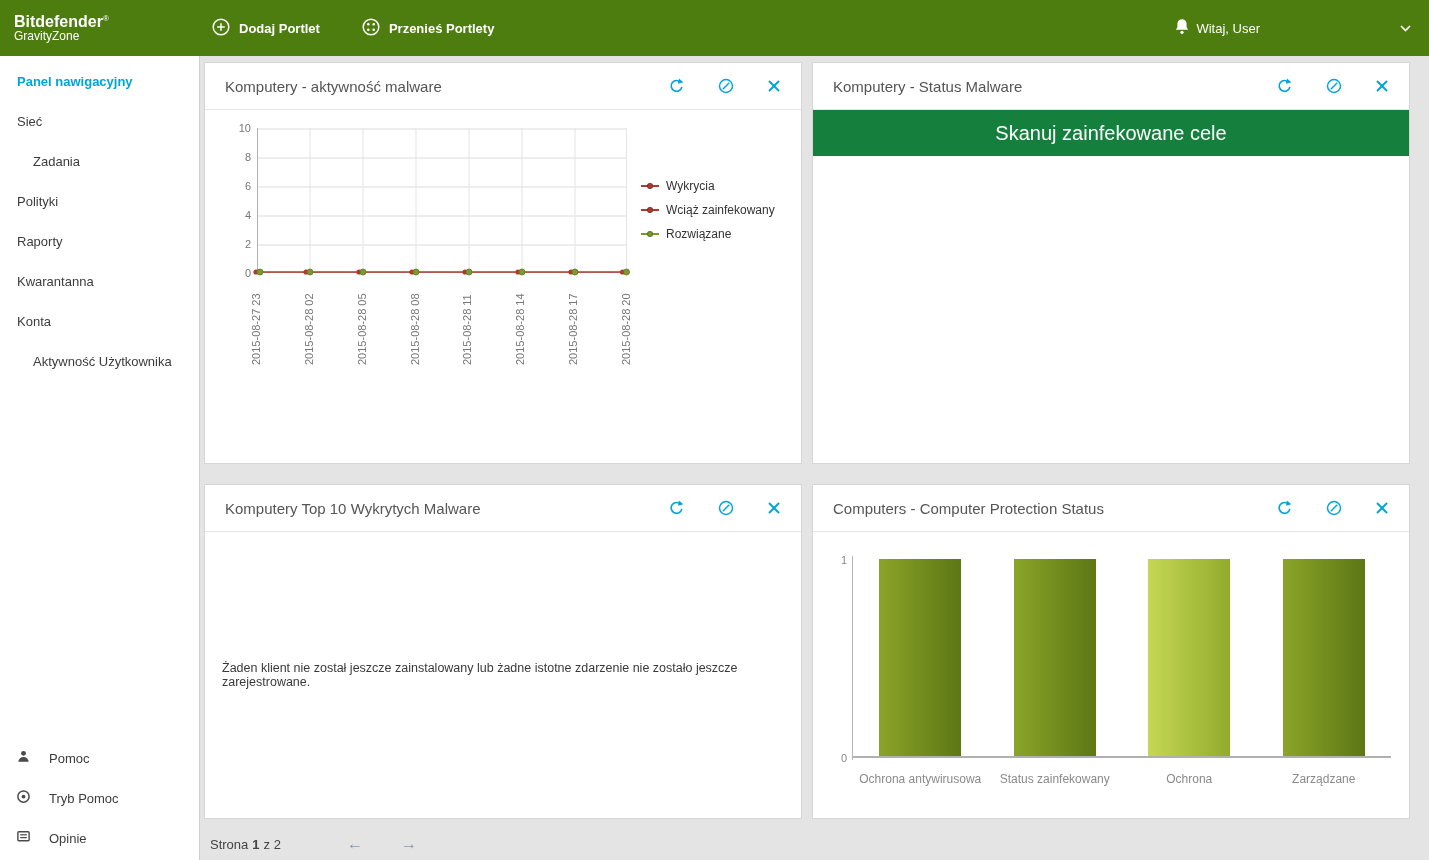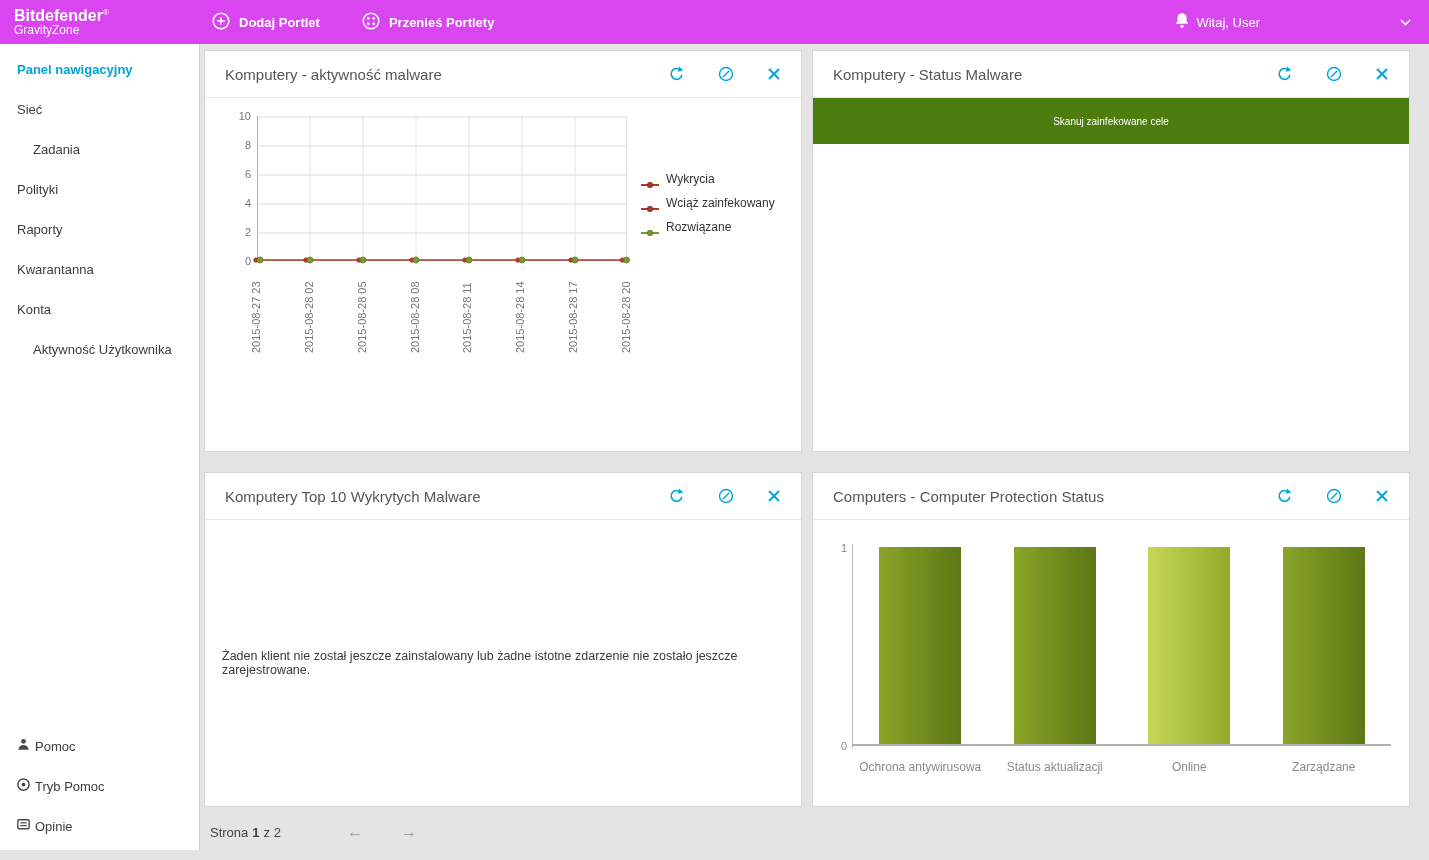--- a/index.html
+++ b/index.html
@@ -1,69 +1,69 @@
 <!DOCTYPE html>
 <html><head>
 <meta charset="utf-8">
 <style>
   *{box-sizing:border-box;margin:0;padding:0}
   html,body{width:1429px;height:860px;overflow:hidden}
   body{font-family:"Liberation Sans",sans-serif;background:#e4e4e4;color:#3c3c3c}
 
   
-  .topbar{height:44px;background:#d946ef;display:flex;align-items:center}
+  .topbar{height:56px;background:#4d7c0f;display:flex;align-items:center}
   .brand{width:196px;padding-left:14px;color:#fff;line-height:1.1;cursor:default}
   .brand-name{font-size:16px;font-weight:bold}
   .brand-reg{font-size:8px;vertical-align:super}
   .brand-product{font-size:12px;display:block}
   .topbar-actions{display:flex;gap:42px;margin-left:16px}
   .topbar-btn{display:flex;align-items:center;gap:9px;color:#fff;font-size:13px;font-weight:bold;cursor:pointer}
   .topbar-right{margin-left:auto;display:flex;align-items:center;padding-right:18px;color:#fff}
   .greeting{font-size:13px;margin-left:6px}
   .chevron{margin-left:140px;cursor:pointer;display:flex}
 
   
   .layout{display:flex;height:806px}
   .sidebar{width:200px;background:#fff;border-right:1px solid #d0d0d0;position:relative;padding-top:6px;flex:0 0 200px}
   .nav-list{list-style:none}
   .nav-item{height:40px;line-height:40px;padding-left:17px;font-size:13px;color:#3c3c3c;cursor:pointer}
   .nav-item.indent{padding-left:33px}
   .nav-item.active{color:#00a5d8;font-weight:bold}
   .sidebar-footer{position:absolute;left:0;bottom:4px;width:100%}
-  .foot-item{display:flex;align-items:center;gap:4px;height:40px;padding-left:16px;font-size:13px;cursor:pointer}
+  .foot-item{display:flex;align-items:center;gap:18px;height:40px;padding-left:16px;font-size:13px;cursor:pointer}
   .main{flex:1;padding:6px 19px 0 4px}
   .grid{display:grid;grid-template-columns:1fr 1fr;grid-template-rows:402px 335px;gap:20px 10px}
 
   
   .portlet{background:#fff;border:1px solid #d6d6d6;display:flex;flex-direction:column}
   .portlet-header{height:47px;flex:0 0 47px;display:flex;align-items:center;justify-content:space-between;padding:0 20px;border-bottom:1px solid #e6e6e6}
   .portlet-title{font-size:15px;font-weight:400;color:#555}
   .portlet-tools{display:flex;gap:32px}
   .tool{cursor:pointer;display:flex;align-items:center}
   .portlet-body{flex:1;position:relative}
 
   
   .lc-plot{position:absolute;left:52px;top:18px;width:370px;height:145px}
   .lc-plot svg{overflow:visible}
   .ytick{position:absolute;left:16px;width:30px;text-align:right;font-size:11px;color:#777}
   .lc-xlabels{position:absolute;left:45px;top:167px;width:384px;display:flex;justify-content:space-between}
   .xlabel{writing-mode:vertical-rl;transform:rotate(180deg);font-size:11px;color:#777;height:88px;width:14px;white-space:nowrap}
   .lc-legend{position:absolute;left:436px;top:64px}
-  .lg-item{display:flex;align-items:flex-end;gap:7px;height:24px;font-size:12px;color:#333}
+  .lg-item{display:flex;align-items:center;gap:7px;height:24px;font-size:12px;color:#333}
   .lg-mark{width:18px;height:0;border-top:2px solid;position:relative}
   .lg-mark i{position:absolute;left:6px;top:-4px;width:6px;height:6px;border-radius:50%;border:1px solid rgba(0,0,0,.25)}
   .mk-red{border-color:#b03a2e}.mk-red i{background:#b03a2e}
   .mk-green{border-color:#7a9a2e}.mk-green i{background:#7a9a2e}
 
   
   .pie{position:absolute;left:44px;top:28px;width:232px;height:232px;border-radius:50%;
        background:radial-gradient(circle at 40% 35%,#7d9c31 0%,#6e8e25 60%,#648120 100%)}
   .pie-legend{position:absolute;left:352px;top:134px;display:flex;align-items:center;gap:8px;font-size:12.5px;color:#333}
   .legend-swatch{width:12px;height:12px;background:#6f8f28;flex:0 0 12px}
-  .scan-btn{flex:0 0 46px;background:#4d7c0f;color:#fff;font-size:10px;display:flex;align-items:center;justify-content:center;cursor:pointer}
+  .scan-btn{flex:0 0 46px;background:#15803d;color:#fff;font-size:20px;display:flex;align-items:center;justify-content:center;cursor:pointer}
 
   
   .empty-body{display:flex;align-items:center;padding:0 17px;font-size:12.5px;color:#3a3a3a}
 
   
   .bar-yaxis{position:absolute;left:39px;top:24px;width:1px;height:204px;background:#b5b5b5}
   .bar-ytick{position:absolute;left:14px;width:20px;text-align:right;font-size:11px;color:#888}
   .bar-plot{position:absolute;left:40px;right:18px;top:28px;height:198px;display:flex;justify-content:space-around;align-items:flex-end;border-bottom:2px solid #b0b0b0}
   .bar{width:82px;height:197px}
   .bar-dark{background:linear-gradient(90deg,#8ba428 0%,#5c7715 100%)}
@@ -362,22 +362,22 @@
           <span class="bar-ytick" style="top:220px">0</span>
           <div class="bar-yaxis"></div>
           <div class="bar-plot">
             <div class="bar bar-dark"></div>
             <div class="bar bar-dark"></div>
             <div class="bar bar-light"></div>
             <div class="bar bar-dark"></div>
           </div>
           <div class="bar-cats">
             <span class="bar-cat">Ochrona antywirusowa</span>
-            <span class="bar-cat">Status aktualizacji</span>
-            <span class="bar-cat">Online</span>
+            <span class="bar-cat">Status zainfekowany</span>
+            <span class="bar-cat">Ochrona</span>
             <span class="bar-cat">Zarządzane</span>
           </div>
         </div>
       </section>
     </div>
 
     <div class="pagination">
       <span>Strona</span>
       <span class="pg-current">1</span>
       <span>z 2</span>

